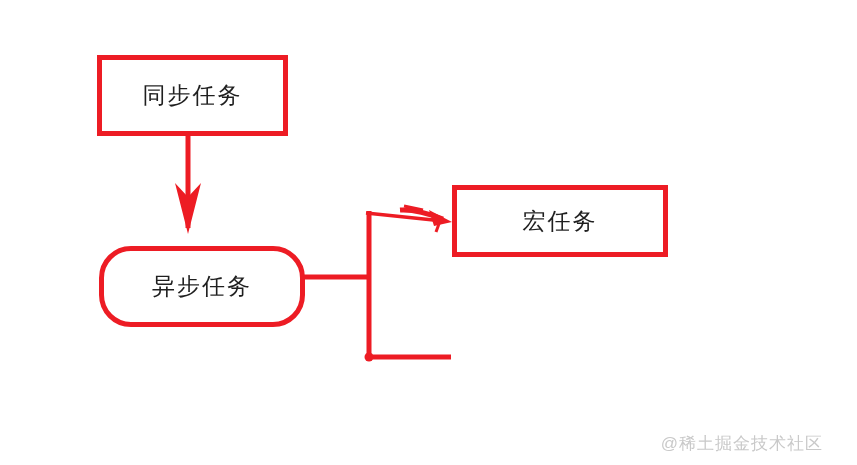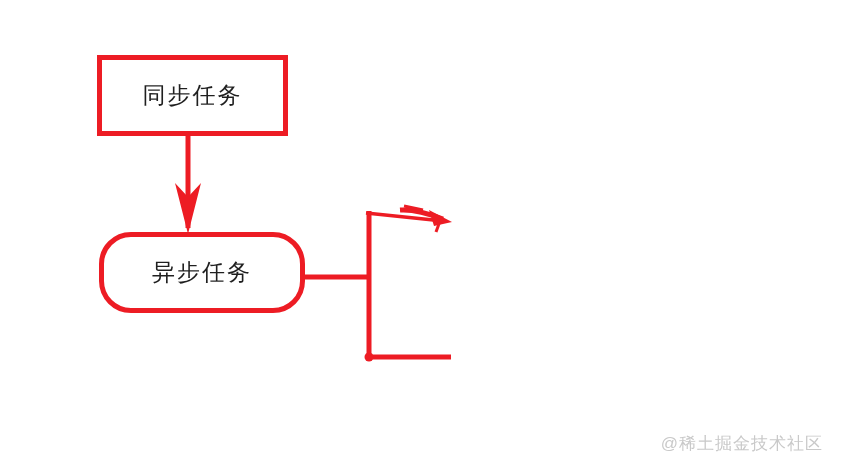--- a/index.html
+++ b/index.html
@@ -42,21 +42,21 @@
     background: var(--bg);
     display: flex;
     align-items: center;
     justify-content: center;
     color: var(--text);
     font-size: 23px;
     letter-spacing: 2px;
     white-space: nowrap;
   }
   .node-sync  { left: 97px;  top: 55px;  width: 191px; height: 81px; }
-  .node-async { left: 99px;  top: 232px; width: 206px; height: 81px; border-radius: 32px; }
+  .node-async { left: 99px;  top: 246px; width: 206px; height: 81px; border-radius: 32px; }
   .node-macro { left: 452px; top: 185px; width: 216px; height: 72px; }
   .node-micro { left: 449px; top: 329px; width: 221px; height: 59px; }
   .watermark {
     position: absolute;
     right: 34px;
     bottom: 10px;
     color: var(--watermark);
     font-size: 17px;
     letter-spacing: 1px;
   }
@@ -86,17 +86,20 @@
   </svg>
 
   <div class="node node-sync">
     <span>同步任务</span>
   </div>
 
   <div class="node node-async">
     <span>异步任务</span>
   </div>
 
+  <div class="node node-macro">
+    <span>宏任务</span>
+  </div>
 
 
   <div class="watermark">@稀土掘金技术社区</div>
 
 </div>
 
 </body></html>

